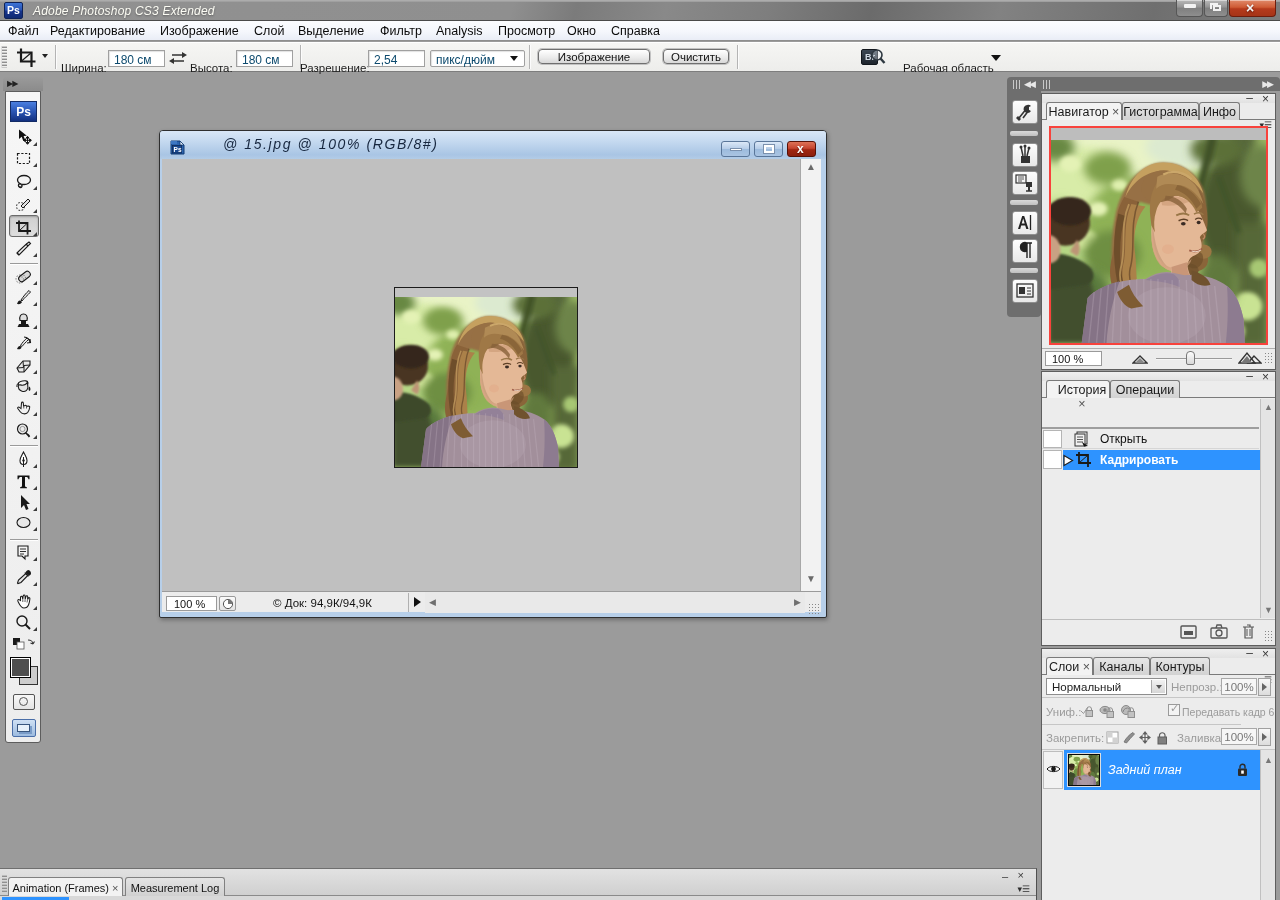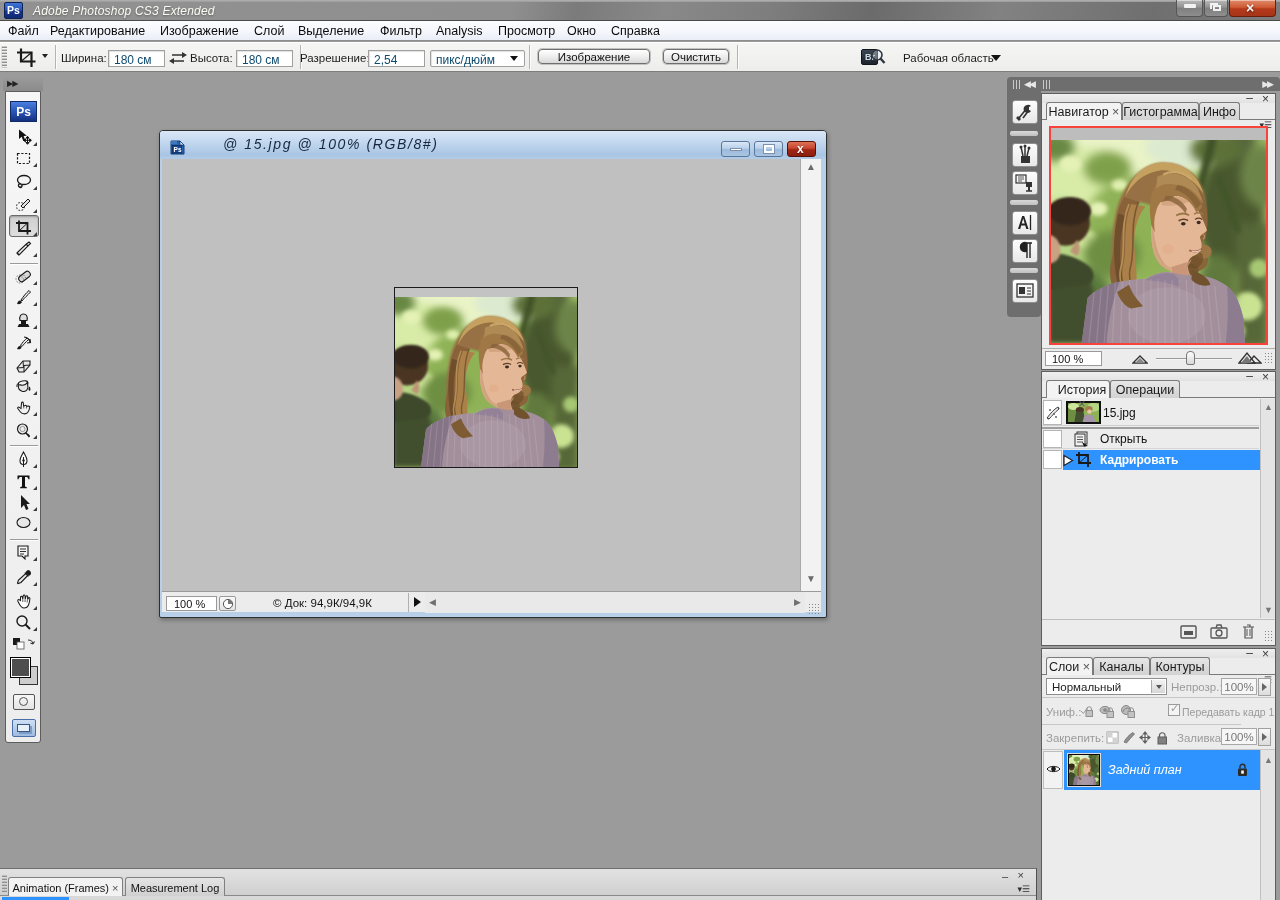--- a/index.html
+++ b/index.html
@@ -25,21 +25,21 @@
 
 #menubar{left:0;top:21px;width:1280px;height:20px;
  background:linear-gradient(#fbfcff 0%,#f5f7fc 55%,#e9edf6 100%);
  border-bottom:1px solid #8e8e8e;}
 #menubar span{position:absolute;top:3px;font-size:12.5px;color:#0a0a0a;}
 
 #optionsbar{left:0;top:42px;width:1280px;height:30px;
  background:linear-gradient(#f6f6f4,#ededeb);border-bottom:1px solid #7d7d7d;
  box-shadow:inset 0 1px 0 #fff;}
 .vsep{top:3px;width:1px;height:24px;background:#b4b4b4;box-shadow:1px 0 0 #fcfcfc;}
-.olabel{top:10px;font-size:11.5px;color:#1c1c1c;text-align:right;}
+.olabel{top:20px;font-size:11.5px;color:#1c1c1c;text-align:right;}
 .oinput{top:8px;height:17px;background:#fff;border:1px solid #a0a0a0;
  box-shadow:inset 1px 1px 1px rgba(0,0,0,.12);font-size:12px;color:#0c4a6e;
  padding:2px 0 0 5px;}
 .obtn{top:7px;height:15px;border:1px solid #6f6f6f;border-radius:4px;
  background:linear-gradient(#ffffff,#ececec 55%,#d8d8d8);font-size:11.5px;color:#111;
  text-align:center;padding-top:1px;box-shadow:0 0 0 1px #c2c2c2;}
 .grip{top:4px;width:6px;height:22px;
  background:repeating-linear-gradient(to bottom,#c8c8c8 0 1px,#8f8f8f 1px 2px,transparent 2px 3px);
  border-left:1px solid #dedede;}
 
@@ -617,36 +617,20 @@
  <div class="pminx" style="right:22px;">–</div>
  <div class="pminx" style="right:6px;top:-2px;">×</div>
  <div class="tabs">
   <div class="tabline" style="top:17px;"></div>
   <div class="tab on" style="left:4px;width:64px;padding-left:8px;">История <span style="color:#555">×</span></div>
   <div class="tab off" style="left:68px;width:70px;">Операции</div>
   <div class="pmenu" style="top:18px;">▾☰</div>
  </div>
  <div class="abs" style="left:0;top:27px;width:233px;height:219px;background:#ececec;">
 
-  <div class="abs" style="left:0;top:1px;width:217px;height:26px;border-bottom:1px solid #cfcfcf;">
-    <div class="abs" style="left:1px;top:0px;width:19px;height:25px;background:#fff;border:1px solid #b5b5b5;"></div>
-    <svg class="abs" style="left:3px;top:5px;" width="16" height="16" viewBox="0 0 16 16">
-          <path d="M2,13 C5,9 9,4 13,2 L14,4 C10,7 7,11 4,14 Z" fill="#e8e8e8" stroke="#444" stroke-width="1"></path>
-          <path d="M2,13 l2,1 M13,2 l1,2" stroke="#444"></path>
-          <circle cx="5" cy="5" r="1" fill="#666"></circle>
-          <circle cx="9" cy="9" r="1" fill="#666"></circle>
-          <circle cx="11" cy="12" r="1" fill="#666"></circle>
-        </svg>
-    <div class="abs" style="left:24px;top:1px;width:35px;height:23px;border:2px solid #101010;">
-      <svg width="31" height="19" viewBox="0 0 34 22" preserveAspectRatio="none">
-            <use href="#histthumb"></use>
-          </svg>
-    </div>
-    <div class="abs" style="left:61px;top:6px;font-size:12px;color:#111;">15.jpg</div>
-  </div>
   <div class="abs" style="left:0;top:28px;width:217px;height:2px;border-top:1px solid #9e9e9e;border-bottom:1px solid #9e9e9e;"></div>
 
   <div class="abs" style="left:0;top:31px;width:217px;height:19px;border-bottom:1px solid #d6d6d6;">
     <div class="abs" style="left:1px;top:0px;width:19px;height:18px;background:#fff;border:1px solid #b5b5b5;"></div>
     <svg class="abs" style="left:31px;top:1px;" width="17" height="17" viewBox="0 0 17 17">
           <rect x="4" y="1" width="10" height="12" fill="#f2f2f2" stroke="#333"></rect>
           <rect x="2" y="3" width="10" height="12" fill="#f2f2f2" stroke="#333"></rect>
           <path d="M4,6 h6 M4,8.5 h6 M4,11 h6" stroke="#555"></path>
           <path d="M9,11 L15,15 L11,15.5 Z" fill="#111"></path>
         </svg>
@@ -725,21 +709,21 @@
         <rect x="27" y="7.5" width="6.5" height="6" fill="#c2c2c2" stroke="#909090"></rect>
         <path d="M28,7.5 v-1.5 a2.2,2.2 0 0 1 4.5,0 v1.5" stroke="#909090"></path>
    <circle cx="46" cy="6" r="4.5" fill="#bababa" stroke="#8a8a8a"></circle>
         <path d="M43,8 a4.5,4.5 0 0 1 6.5,-3.5" stroke="#858585"></path>
         <rect x="48" y="7.5" width="6.5" height="6" fill="#c2c2c2" stroke="#909090"></rect>
         <path d="M49,7.5 v-1.5 a2.2,2.2 0 0 1 4.5,0 v1.5" stroke="#909090"></path>
   </svg>
   <div class="abs" style="left:126px;top:5px;width:12px;height:12px;background:#f4f4f4;border:1px solid #9a9a9a;">
     <span style="position:absolute;left:1px;top:-3px;color:#9a9a9a;font-size:11px;">✓</span>
   </div>
-  <div class="abs grey" style="left:140px;top:7px;font-size:10.5px;white-space:nowrap;">Передавать кадр 1</div>
+  <div class="abs grey" style="left:140px;top:7px;font-size:10.5px;white-space:nowrap;">Передавать кадр 6</div>
  </div>
 
  <div class="abs" style="left:0;top:77px;width:233px;height:24px;border-bottom:1px solid #c6c6c6;">
   <div class="abs grey" style="left:4px;top:6px;font-size:11.5px;">Закрепить:</div>
   <svg class="abs" style="left:64px;top:5px;" width="62" height="14" viewBox="0 0 62 14">
    <rect x="1" y="1" width="11" height="11" fill="#fff" stroke="#a0a0a0"></rect>
         <path d="M1,1 h5.5 v5.5 h-5.5 Z M6.5,6.5 h5.5 v5.5 h-5.5 Z" fill="#d2d2d2"></path>
    <path d="M18,11 C20,7 24,3 27,1.5 L28.5,3 C25.5,6 23,9 20.5,12 Z" fill="#909090" stroke="#6e6e6e" stroke-width=".8"></path>
    <g stroke="#606060" stroke-width="1.2" fill="none">
           <path d="M39,1.5 v10 M34,6.5 h10"></path>

